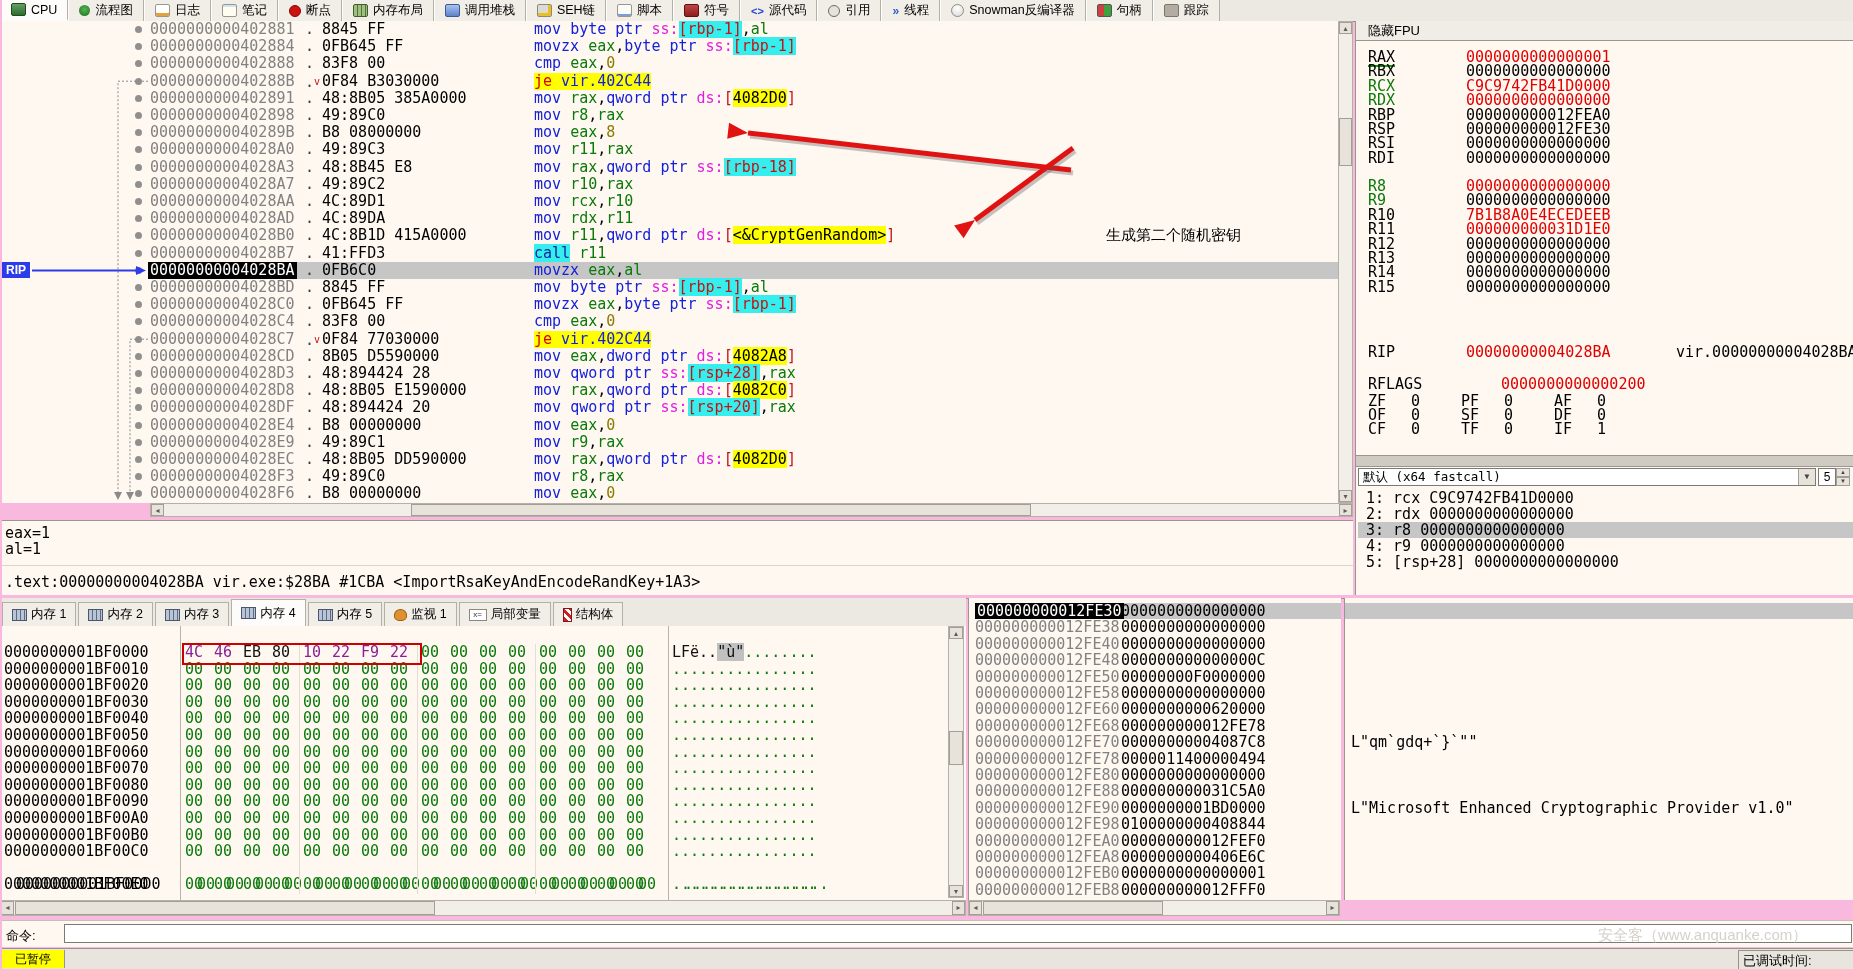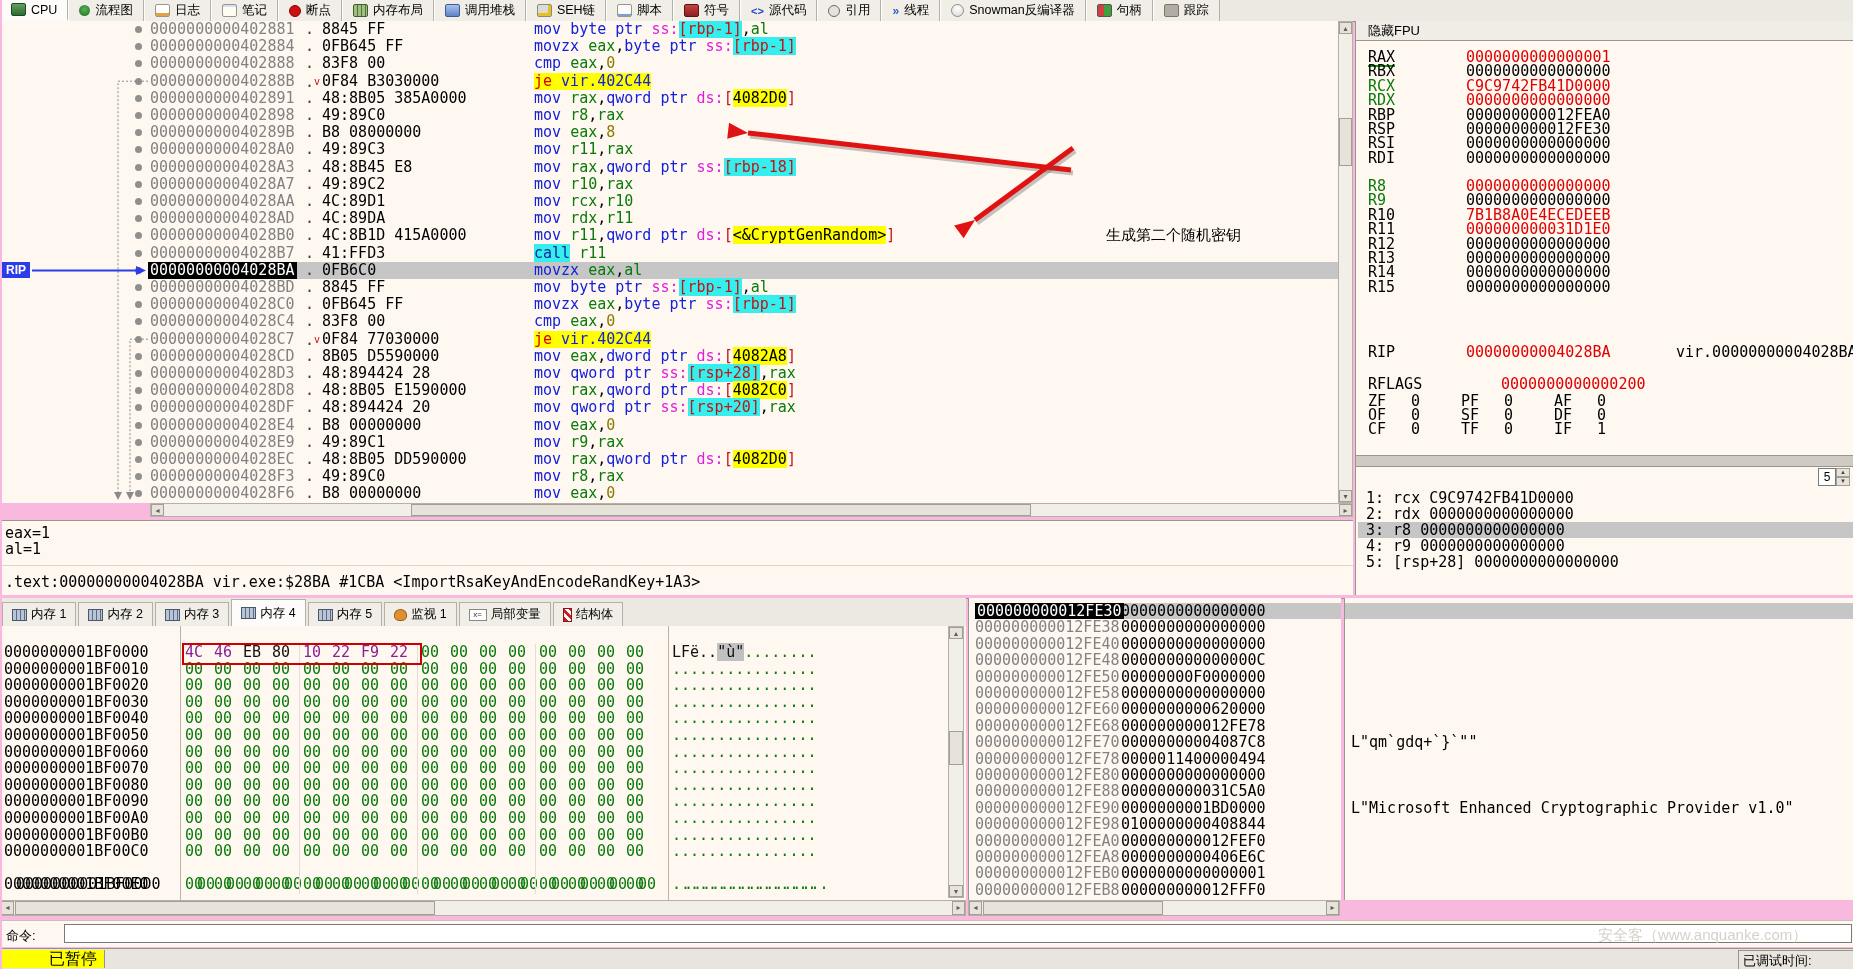--- a/index.html
+++ b/index.html
@@ -122,21 +122,21 @@
   .scmt{position:absolute;left:6px;color:#000;overflow:hidden;width:500px;}
   .scmt-red{color:#e00000;}
   .sband{position:absolute;background:#c6c6c6;height:16.4px;}
 
   
   #cmdrow{left:0;top:920px;width:1853px;height:26px;border-top:1px solid #c5c1b8;}
   #cmdrow label{position:absolute;left:6px;top:6px;}
   #cmdinput{position:absolute;left:64px;top:3px;width:1780px;height:17px;border:1px solid #7a7a76;background:#fff;font-size:12px;padding:0 3px;}
   #statusbar{left:0;top:948px;width:1853px;height:21px;background:#e8e5de;border-top:1px solid #989488;}
   #paused{position:absolute;left:2px;top:1px;width:62px;height:18px;background:#ffff00;color:#000;
-          text-align:center;line-height:18px;border-right:1px solid #989488;font-size:16px;padding-left:40px;}
+          text-align:center;line-height:18px;border-right:1px solid #989488;font-size:12px;}
   #meminfo{position:absolute;left:74px;top:2px;font-size:12.5px;white-space:nowrap;}
   #membox{border:2px solid #cc0000;padding:0 2px;}
   #dbgtime{position:absolute;right:0;top:1px;width:106px;height:17px;border:1px solid #989488;
            border-right:none;padding:1px 4px 0 4px;background:#e8e5de;white-space:nowrap;overflow:hidden;}
   #watermark{position:absolute;left:1598px;top:926px;color:#d5d1ca;font-size:15px;z-index:40;white-space:nowrap;}
 
   .seam{position:absolute;background:#f9b9de;z-index:30;}
 </style>
 </head>
 <body>
@@ -543,20 +543,24 @@
         <div class="rrow mono" style="top: 401px; width: 100%;">
           <span class="c-black" style="position: absolute; left: 12px;">CF</span>
           <span class="c-black" style="position: absolute; left: 55px;">0</span>
           <span class="c-black" style="position: absolute; left: 105px;">TF</span>
           <span class="c-black" style="position: absolute; left: 148px;">0</span>
           <span class="c-black" style="position: absolute; left: 198px;">IF</span>
           <span class="c-black" style="position: absolute; left: 241px;">1</span>
         </div>
       </div>
     <div id="regstrip" style="top:434px;"></div>
+    <div id="convbox" class="mono" style="top:447px;">
+      <span>默认 (x64 fastcall)</span>
+      <span id="convbtn">▼</span>
+    </div>
     <div id="spinval" style="top:447px;">5</div>
     <div class="spinb" style="top:447px;">▲</div>
     <div class="spinb" style="top:456px;">▼</div>
     <div id="argrows">
         <div class="argrow mono" style="top: 469px;">1: rcx C9C9742FB41D0000</div>
         <div class="argrow mono" style="top: 485px;">2: rdx 0000000000000000</div>
         <div class="argrow mono argsel" style="top: 501px;">3: r8 0000000000000000</div>
         <div class="argrow mono" style="top: 517px;">4: r9 0000000000000000</div>
         <div class="argrow mono" style="top: 533px;">5: [rsp+28] 0000000000000000</div>
       </div>

